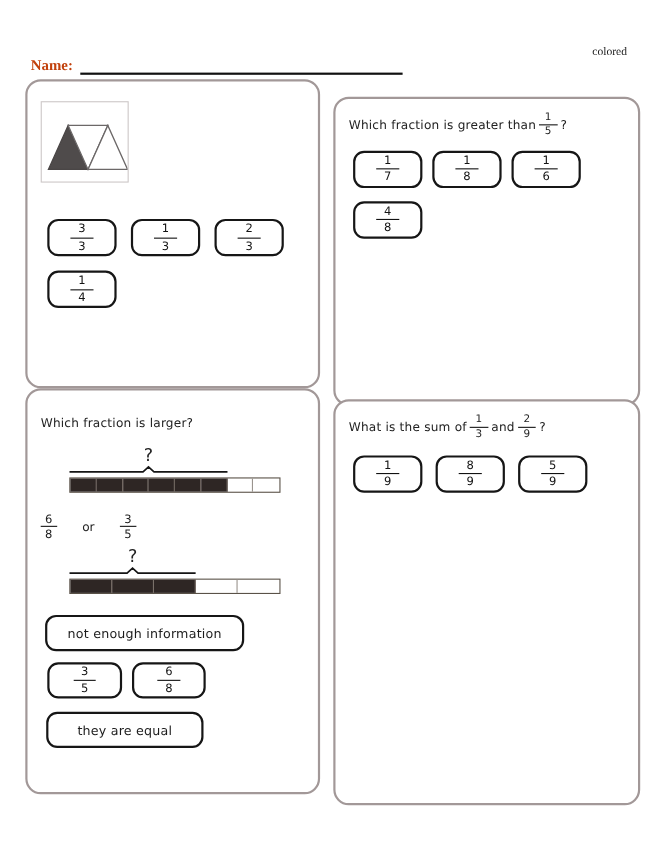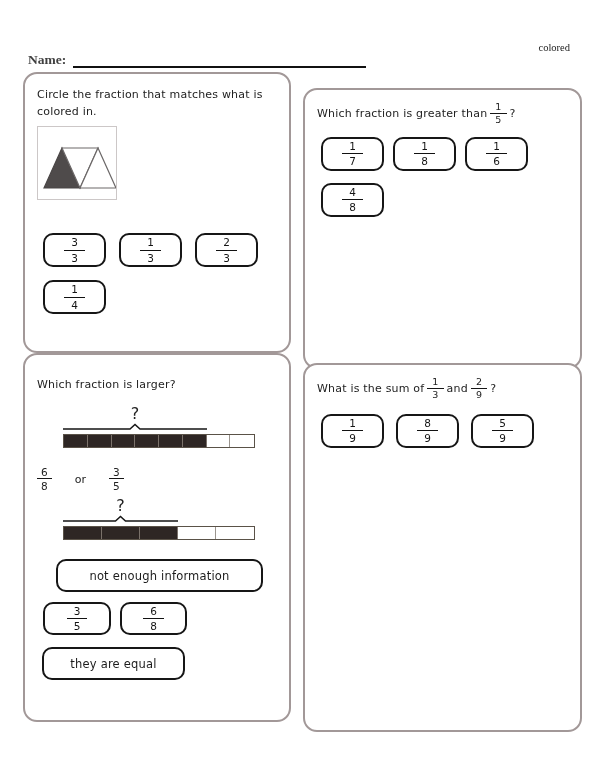--- a/index.html
+++ b/index.html
@@ -11,21 +11,21 @@
     overflow:hidden;
   }
   .brand {
     position:absolute; right:30px; top:42px;
     font-family:"Liberation Serif", serif;
     font-size:10.5px; color:#1a1a1a;
   }
   .name-row {
     position:absolute; left:28px; top:52px;
     font-family:"Liberation Serif", serif;
-    font-weight:bold; font-size:13.5px; color:#404040;
+    font-weight:bold; font-size:13.5px; color:#c2410c;
     display:flex; align-items:flex-end;
   }
   .name-line {
     display:inline-block; width:293px; height:13px;
     border-bottom:2px solid #111; margin-left:7px;
   }
   .qbox {
     position:absolute; border:2px solid #a29898; border-radius:14px;
     background:#fff; padding:12px;
   }
@@ -94,24 +94,20 @@
 </head>
 <body>
 
 <div class="brand">colored</div>
 <div class="name-row">
   <span>Name:</span>
   <span class="name-line"></span>
 </div>
 
 <div class="qbox box-tl">
-  <div class="question">
-    <div>Circle the fraction that matches what is</div>
-    <div>colored in.</div>
-  </div>
   <div class="figure-frame">
     <svg width="76" height="58" viewBox="0 0 76 58">
       <polygon points="2,56 20,16 38,56" fill="#4f4b4b" stroke="#4a4646" stroke-width="1.2"></polygon>
       <polygon points="20,16 56,16 38,56" fill="#ffffff" stroke="#6c6868" stroke-width="1.2"></polygon>
       <polygon points="38,56 56,16 74,56" fill="#ffffff" stroke="#6c6868" stroke-width="1.2"></polygon>
     </svg>
   </div>
   <div class="choices tl-choices">
     <div class="fbtn">
       <span class="frac">
@@ -216,21 +212,21 @@
       </svg>
     <div class="fbar" style="margin-top:4px;">
         <div class="seg filled" style="width: 38.4px;"></div>
         <div class="seg filled" style="width: 38.4px;"></div>
         <div class="seg filled" style="width: 38.4px;"></div>
         <div class="seg" style="width: 38.4px;"></div>
         <div class="seg" style="width: 38.4px;"></div>
       </div>
   </div>
 
-  <div class="tbtn" style="margin-top:19px; margin-left:19px; width:207px;">not enough information</div>
+  <div class="tbtn" style="margin-top:19px; margin-left:4px; width:181px;">not enough information</div>
 
   <div class="choices" style="margin-top:10px; margin-left:6px; column-gap:9px;">
     <div class="fbtn" style="width:68px; height:33px;">
       <span class="frac">
           <span class="num">3</span>
           <span class="den">5</span>
         </span>
     </div>
     <div class="fbtn" style="width:67px; height:33px;">
       <span class="frac">

